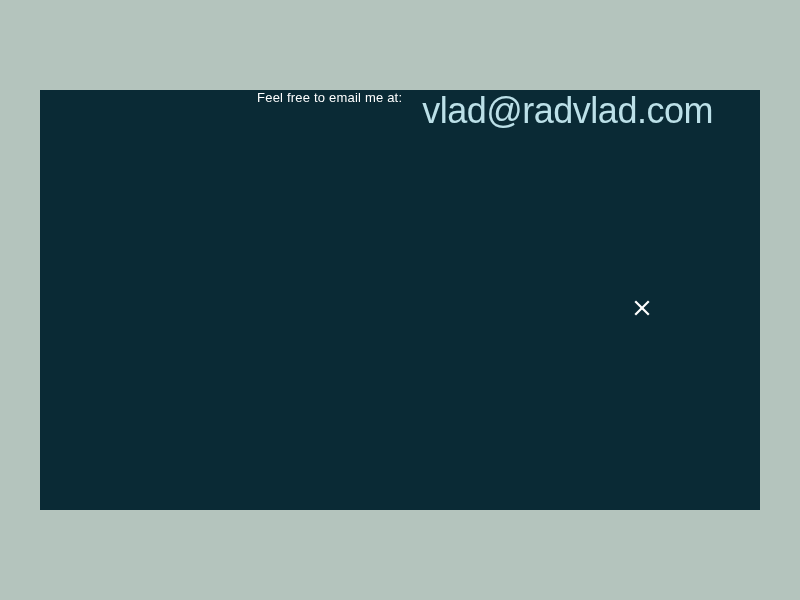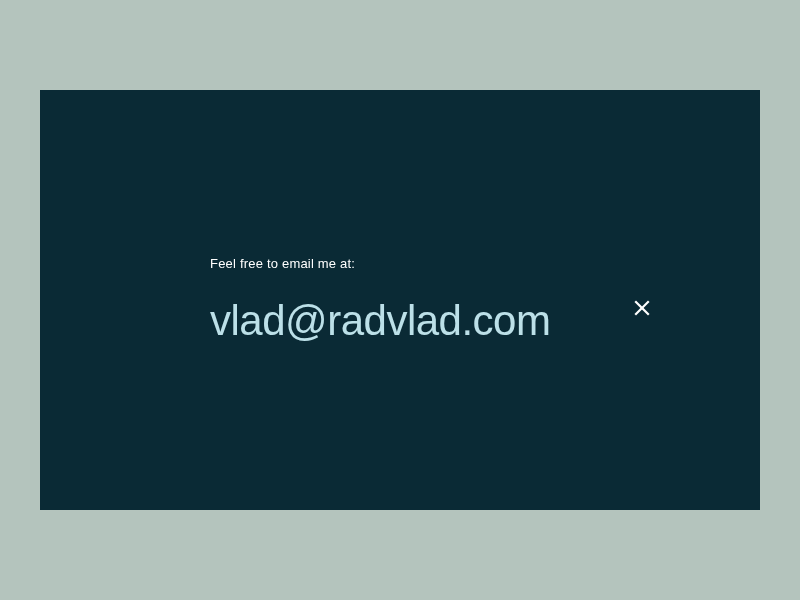--- a/index.html
+++ b/index.html
@@ -16,35 +16,35 @@
       justify-content: center;
       font-family: -apple-system, BlinkMacSystemFont, 'Helvetica Neue', Helvetica, Arial, sans-serif;
       overflow: hidden;
     }
     .modal {
       width: 720px;
       height: 420px;
       background-color: #0a2a35;
       position: relative;
       display: flex;
-      flex-direction: column;
+      flex-direction: row;
       justify-content: center;
       padding-left: 170px;
       gap: 20px;
     }
     .prompt-text {
       color: #ffffff;
       font-size: 13px;
       font-weight: 400;
       margin-bottom: 6px;
       letter-spacing: 0.2px;
     }
     .email-text {
       color: #bce0e8;
-      font-size: 42px;
+      font-size: 36px;
       font-weight: 400;
       letter-spacing: -0.5px;
     }
     .close-button {
       position: absolute;
       right: 106px;
       top: 50%;
       transform: translateY(-50%);
       margin-top: 10px;
       width: 24px;

